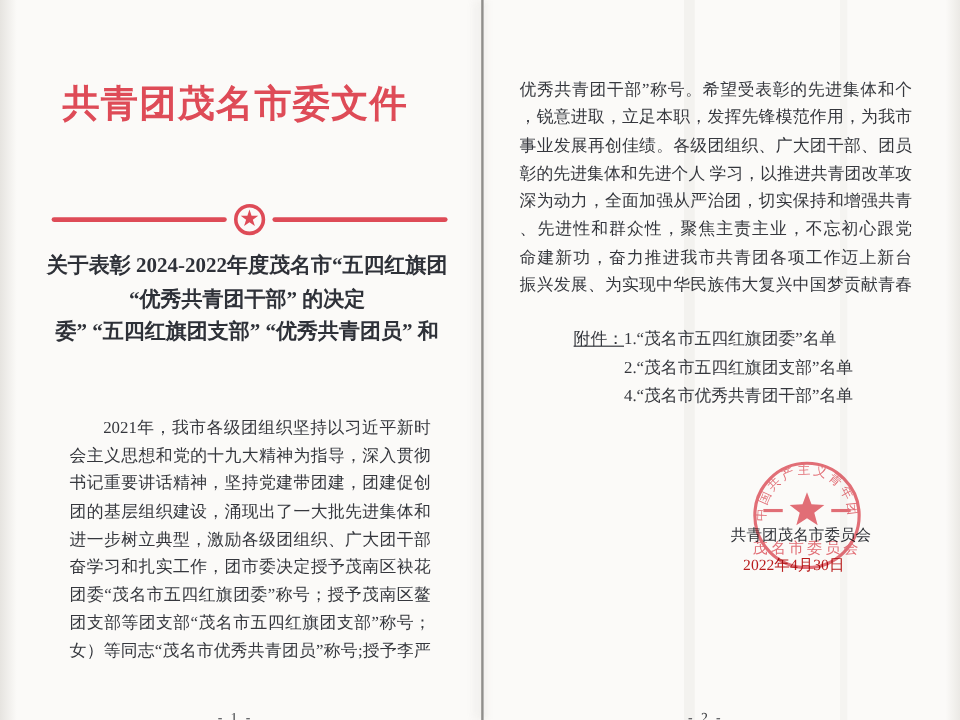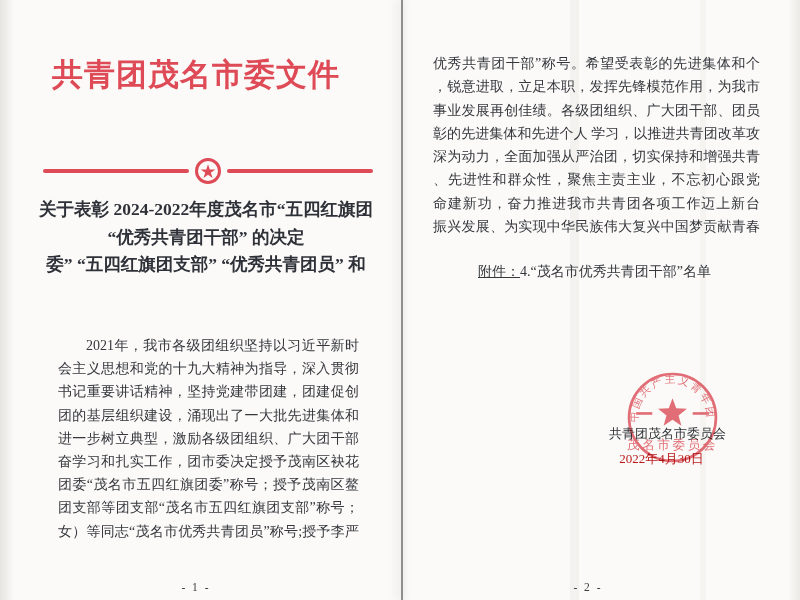--- a/index.html
+++ b/index.html
@@ -17,21 +17,21 @@
   .edge-left{position:absolute;left:0;top:0;width:14px;height:600px;
     background:linear-gradient(90deg,#e6e4e0,rgba(251,250,248,0));}
   .edge-right{position:absolute;right:0;top:0;width:12px;height:600px;
     background:linear-gradient(270deg,#ebe9e5,rgba(251,250,248,0));}
   .gutter{position:absolute;left:401px;top:0;width:2px;height:600px;background:#8f8e8b;
     box-shadow:-4px 0 7px rgba(150,148,143,0.30), 2px 0 5px rgba(170,168,163,0.25);}
   .streak{position:absolute;top:0;height:600px;width:9px;background:rgba(176,174,168,0.10);}
   .streak.s1{left:570px;}
   .streak.s2{left:700px;width:6px;background:rgba(176,174,168,0.08);}
 
-  .page{position:absolute;top:4px;height:536px;}
+  .page{position:absolute;top:16px;height:536px;}
   .page-1{left:10px;width:392px;}
   .page-2{left:404px;width:396px;}
 
   
   .red-head{position:absolute;top:50px;left:0;width:372px;text-align:center;
     font-size:31px;font-weight:700;color:var(--red);letter-spacing:1px;white-space:nowrap;}
   .doc-no{position:absolute;top:120px;left:33px;width:330px;text-align:center;
     font-size:13px;color:#3c3e44;letter-spacing:0.5px;}
   .star-rule{position:absolute;top:150px;left:33px;width:330px;height:34px;
     display:flex;align-items:center;}
@@ -121,20 +121,22 @@
         <div class="line">彰的先进集体和先进个人 学习，以推进共青团改革攻坚挺向纵</div>
         <div class="line">深为动力，全面加强从严治团，切实保持和增强共青团政治性</div>
         <div class="line">、先进性和群众性，聚焦主责主业，不忘初心跟党走，牢记使</div>
         <div class="line">命建新功，奋力推进我市共青团各项工作迈上新台阶，为茂名</div>
         <div class="line">振兴发展、为实现中华民族伟大复兴中国梦贡献青春力量。</div>
       </div>
 
     <div class="attachments">
       <span class="att-label">附件：</span>
       <div class="att-list">
+          <div class="line">1.“茂名市五四红旗团委”名单</div>
+          <div class="line">2.“茂名市五四红旗团支部”名单</div>
           <div class="line">4.“茂名市优秀共青团干部”名单</div>
         </div>
     </div>
 
     <div class="committee">共青团茂名市委员会</div>
     <div class="sig-date">2022年4月30日</div>
 
     <svg class="seal-svg" viewBox="0 0 96 96">
       <circle cx="48" cy="48" r="43" fill="none" stroke="#e25c66" stroke-width="2.6"></circle>
       <path id="sealArc" d="M 15.5,59 A 34.3,34.3 0 1 1 80.5,59" fill="none"></path>

